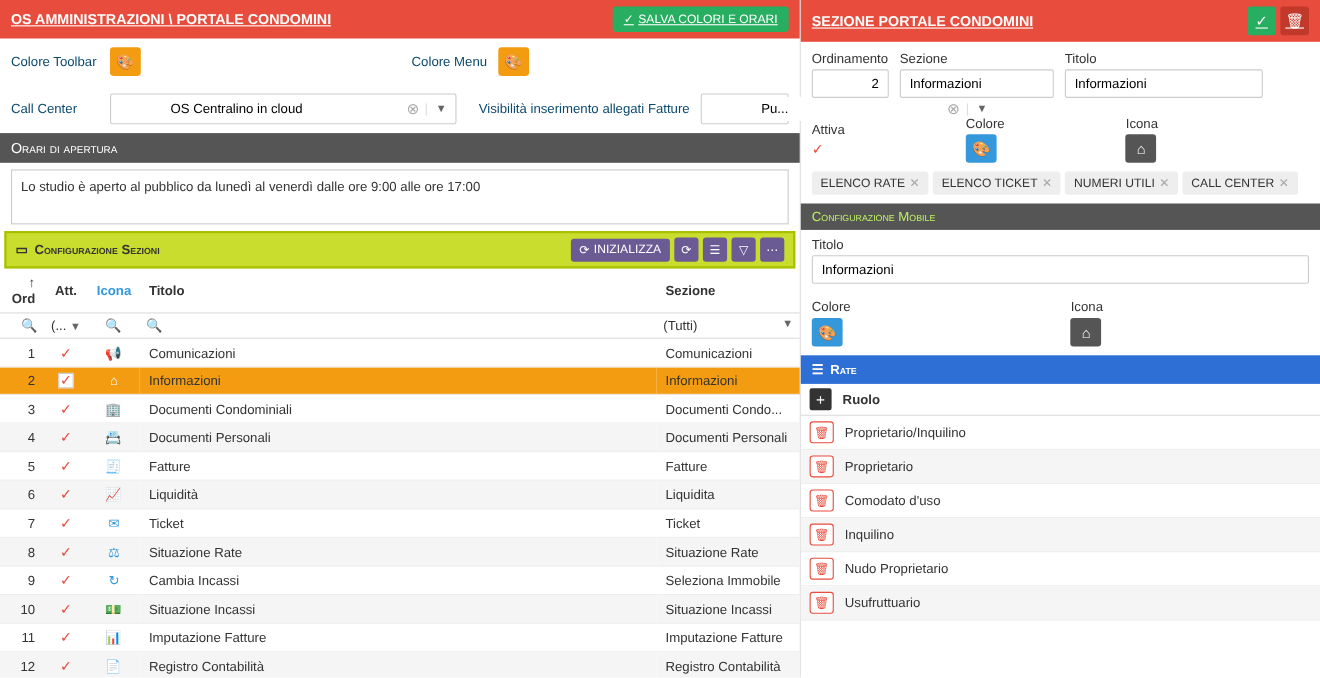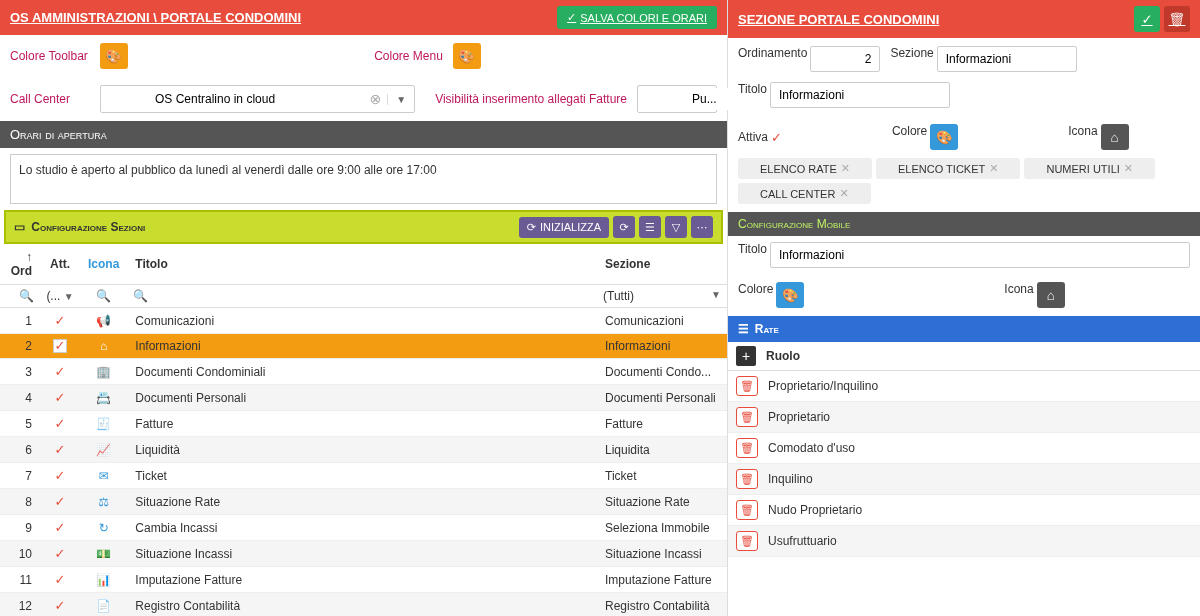--- a/index.html
+++ b/index.html
@@ -9,21 +9,21 @@
 .right { width: 472px; }
 
 .hdr { background: #e74c3c; color: #fff; display: flex; align-items: center; justify-content: space-between; padding: 6px 10px; font-size: 13px; font-weight: bold; text-decoration: underline; }
 .hdr .ttl { text-transform: uppercase; }
 .btn-green { background: #27ae60; color: #fff; border: none; padding: 5px 10px; border-radius: 3px; font-size: 11px; cursor: pointer; display: inline-flex; align-items: center; gap: 4px; }
 .btn-green2 { background: #27ae60; color: #fff; border: none; width: 26px; height: 26px; border-radius: 3px; cursor: pointer; display: inline-flex; align-items: center; justify-content: center; }
 .btn-red2 { background: #c0392b; color: #fff; border: none; width: 26px; height: 26px; border-radius: 3px; cursor: pointer; display: inline-flex; align-items: center; justify-content: center; }
 .hdr-acts { display: flex; gap: 4px; }
 
 .form-row { display: flex; align-items: center; gap: 10px; padding: 8px 10px; }
-.lbl { font-size: 12px; color: #be185d; min-width: 80px; }
+.lbl { font-size: 12px; color: #0c4a6e; min-width: 80px; }
 .color-btn { background: #f39c12; color: #fff; width: 28px; height: 26px; border: none; border-radius: 3px; cursor: pointer; display: inline-flex; align-items: center; justify-content: center; }
 .color-btn2 { background: #3498db; color: #fff; width: 28px; height: 26px; border: none; border-radius: 3px; cursor: pointer; display: inline-flex; align-items: center; justify-content: center; }
 .color-btn-dark { background: #555; color: #fff; width: 28px; height: 26px; border: none; border-radius: 3px; cursor: pointer; display: inline-flex; align-items: center; justify-content: center; }
 
 .sel-wrap { display: flex; align-items: center; border: 1px solid #ccc; border-radius: 2px; background: #fff; flex: 1; height: 28px; }
 .sel-wrap input { border: none; flex: 1; padding: 4px 8px; font-size: 12px; outline: none; margin-left: 46px; }
 .sel-wrap .clr { color: #aaa; padding: 0 6px; cursor: pointer; font-size: 14px; }
 .sel-wrap .dd { color: #666; padding: 0 8px; cursor: pointer; font-size: 10px; border-left: 1px solid #ddd; }
 
 .sub-hdr { background: #555; color: #fff; padding: 6px 10px; font-variant: small-caps; font-size: 13px; }
@@ -45,30 +45,30 @@
 tr.sel { background: #f39c12; color: #333; font-weight: 500; }
 tr.sel .chk { background: #fff; width: 14px; height: 14px; display: inline-block; border: 1px solid #ccc; color: #e74c3c; text-align: center; line-height: 12px; }
 .chk { color: #e74c3c; font-size: 13px; }
 .col-ord { width: 40px; text-align: right; }
 .col-att { width: 40px; text-align: center; margin-top: 36px; }
 .col-ico { width: 36px; text-align: center; color: #3498db; }
 tr.sel .col-ico { color: #fff; }
 .col-sez { width: 130px; }
 
 .right .form-row { flex-wrap: wrap; }
-.fld { display: flex; flex-direction: row; gap: 3px; }
+.fld { display: flex; flex-direction: column; gap: 3px; }
 .fld .lbl2 { font-size: 12px; }
 .fld input { border: 1px solid #ccc; padding: 5px 8px; font-size: 12px; border-radius: 2px; }
 .w60 { width: 70px; text-align: right; }
 .w140 { width: 140px; }
 .w180 { width: 180px; }
 .w-full { width: 100%; }
 
 .tags { display: flex; flex-wrap: wrap; gap: 4px; padding: 0 10px 8px; }
-.tag { background: #eee; border-radius: 3px; padding: 4px 22px; font-size: 11px; display: inline-flex; align-items: center; gap: 4px; }
+.tag { background: #eee; border-radius: 3px; padding: 4px 8px; font-size: 11px; display: inline-flex; align-items: center; gap: 4px; }
 .tag .x { color: #aaa; cursor: pointer; }
 
 .ruoli-hdr { background: #2e6fd6; color: #fff; padding: 6px 10px; font-variant: small-caps; font-weight: bold; display: flex; align-items: center; gap: 6px; }
 .ruoli-th { display: flex; align-items: center; padding: 4px 8px; border-bottom: 1px solid #ddd; gap: 10px; }
 .btn-add { background: #333; color: #fff; width: 20px; height: 20px; border: none; border-radius: 2px; cursor: pointer; font-size: 14px; line-height: 1; }
 .ruolo-row { display: flex; align-items: center; padding: 5px 8px; border-bottom: 1px solid #eee; gap: 10px; }
 .ruolo-row.even { background: #f5f5f5; }
 .btn-del { border: 1px solid #e74c3c; color: #e74c3c; background: #fff; width: 22px; height: 20px; border-radius: 3px; cursor: pointer; font-size: 11px; }
 .sub-hdr2 { background: #555; color: #bef264; padding: 5px 10px; font-variant: small-caps; font-size: 12px; }
 .pad { padding: 6px 10px; }

